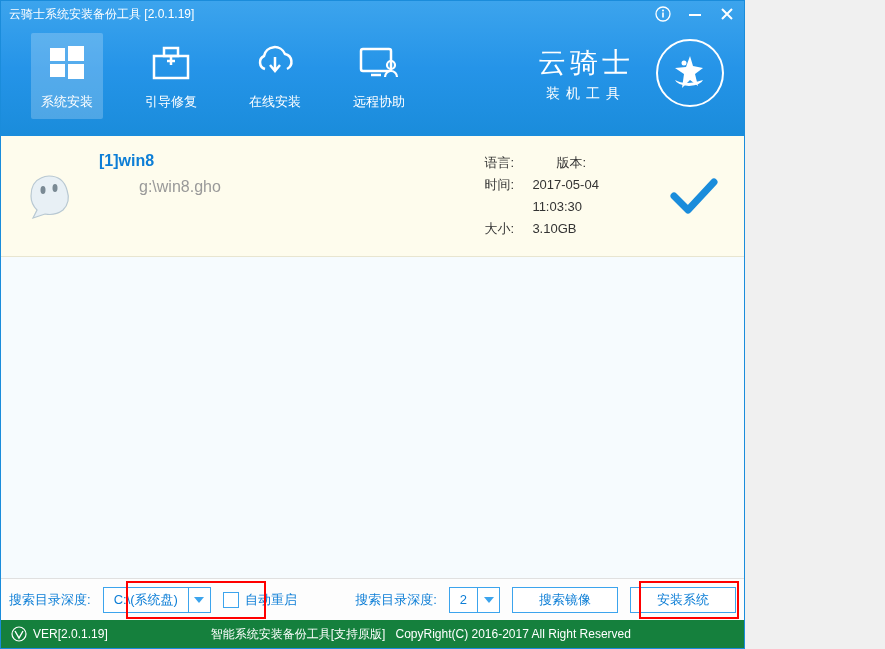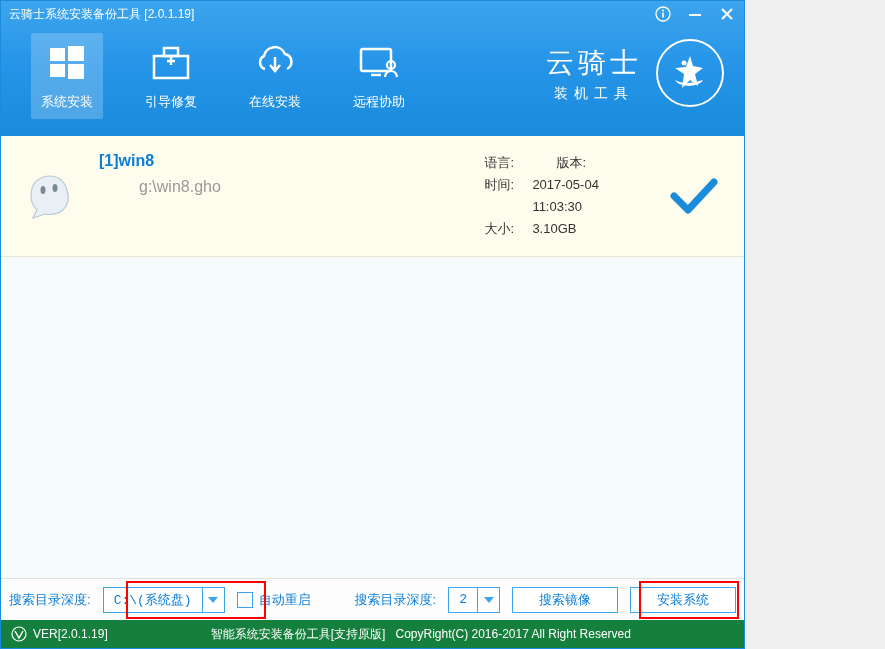--- a/index.html
+++ b/index.html
@@ -80,21 +80,21 @@
     }
     .tool-label {
       font-size: 13px;
     }
     .brand {
       position: absolute;
       right: 20px;
       top: 38px;
       display: flex;
       align-items: center;
-      gap: 14px;
+      gap: 22px;
       color: white;
     }
     .brand-text {
       display: flex;
       flex-direction: column;
       align-items: center;
       gap: 3px;
     }
     .brand-name {
       font-size: 28px;
@@ -188,21 +188,20 @@
       color: #0d7ed6;
       font-size: 13px;
     }
     .dropdown {
       border: 1px solid #3ca4ed;
       height: 26px;
       display: flex;
       align-items: center;
       background: white;
       cursor: pointer;
-      font-family: Liberation Mono, monospace;
     }
     .dropdown-text {
       padding: 0 10px;
       color: #0d7ed6;
       font-size: 13px;
       min-width: 82px;
     }
     .dropdown-text.narrow {
       min-width: 22px;
       text-align: center;

